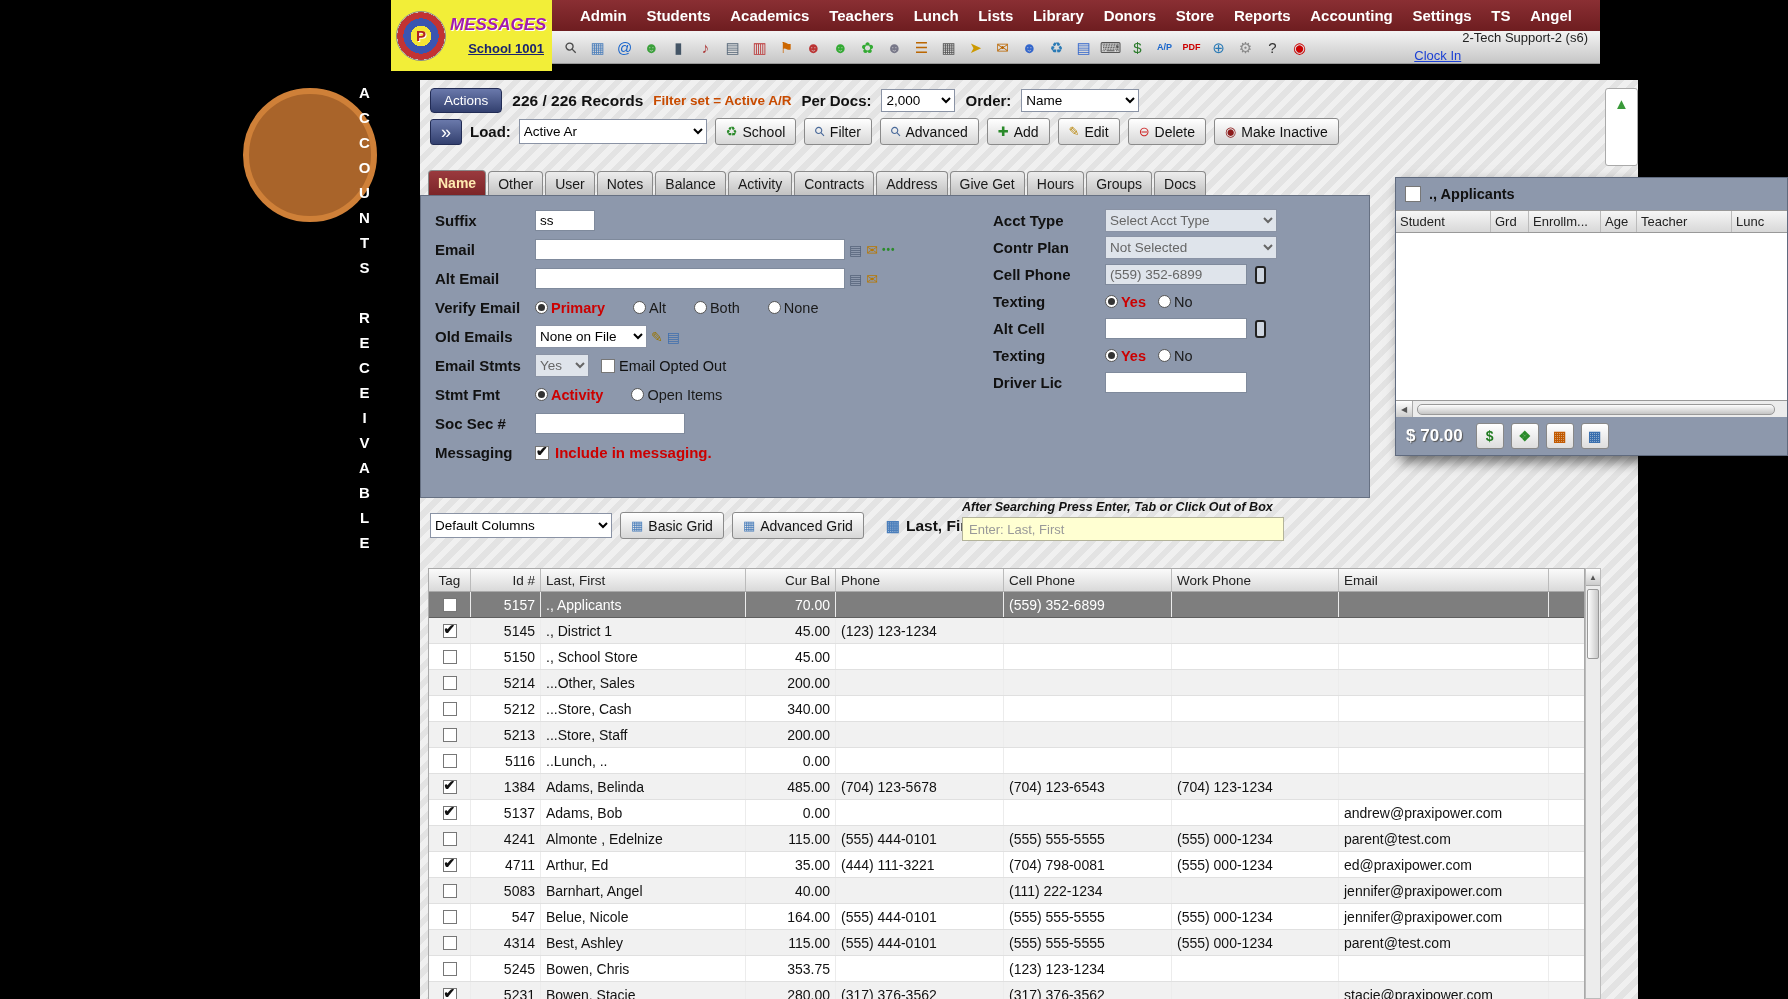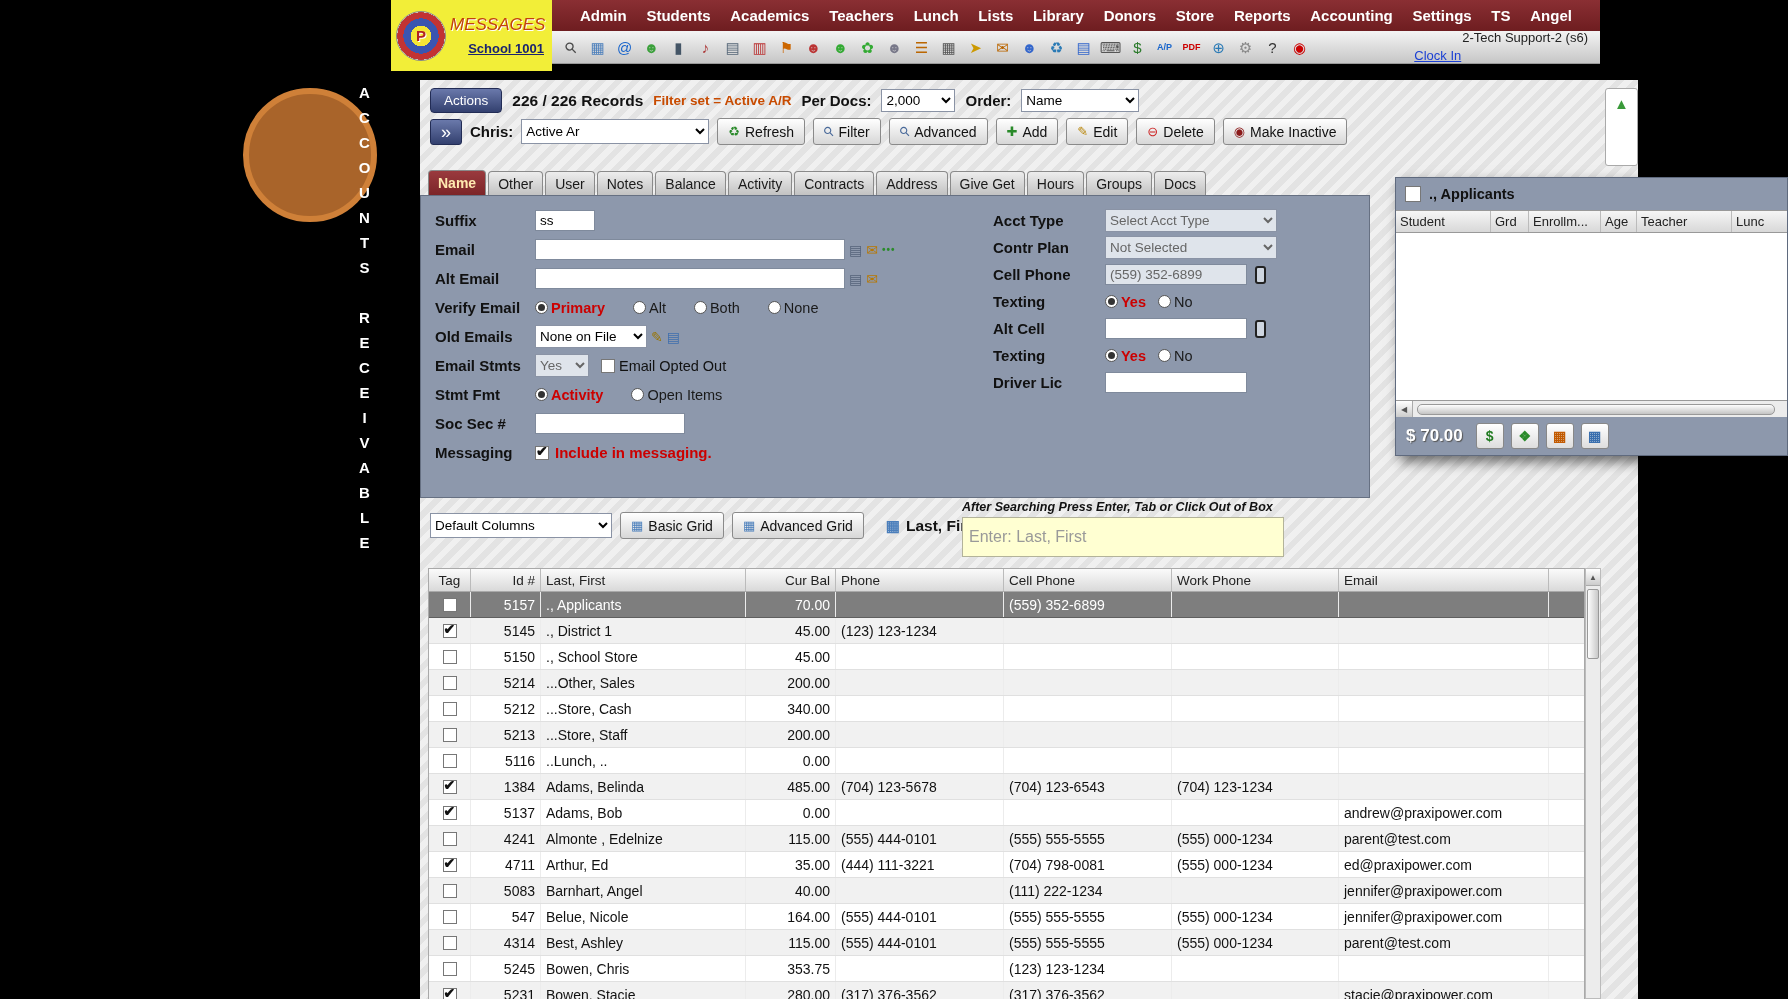--- a/index.html
+++ b/index.html
@@ -10,21 +10,21 @@
   input[type=text], input:not([type]) { cursor:text; }
 
   
   .logo-box { position:absolute; left:391px; top:0; width:161px; height:71px;
               background:#f2ee38; display:flex; align-items:center; padding-left:5px; z-index:4; }
   .logo-circle { width:50px; height:50px; border-radius:50%; border:1px solid #888; flex:none;
     background:radial-gradient(circle, #f5e636 0 30%, #3a55b0 30% 52%, #c23333 52% 70%, #efeadd 70% 100%);
     display:flex; align-items:center; justify-content:center; }
   .logo-circle span { color:#b32222; font-weight:bold; font-size:15px; text-shadow:1px 1px 0 #fff; }
   .logo-text { margin-left:4px; flex:1; }
-  .logo-brand { color:#c2410c; font-weight:normal; font-style:italic; font-size:17px; text-shadow:1px 1px 0 #fff; }
+  .logo-brand { color:#a21caf; font-weight:bold; font-style:italic; font-size:17px; text-shadow:1px 1px 0 #fff; }
   .logo-school { color:#1a2370; font-weight:bold; font-size:13px; text-align:right; padding-right:8px; margin-top:6px;text-decoration:underline; }
 
   .nav { position:absolute; left:552px; top:0; width:1048px; height:31px;
          background:linear-gradient(#8a2f33,#6e1d20); display:flex; align-items:center;
          justify-content:space-between; padding:0 28px; z-index:4; }
   .nav-item { color:#fff; font-size:15px; font-weight:bold; white-space:nowrap; }
 
   .toolbar { position:absolute; left:552px; top:31px; width:1048px; height:33px;
              background:linear-gradient(#f4f4f4,#c6c6c6); border-bottom:1px solid #999;
              display:flex; align-items:center; padding:0 8px; z-index:4; }
@@ -109,22 +109,22 @@
   .cb.big { width:16px; height:16px; }
   .phone-glyph { display:inline-block; width:11px; height:18px; border:2px solid #222;
     border-radius:3px; background:#cfd6e0; margin-left:8px; }
 
   
   .grid-controls { position:absolute; left:10px; top:432px; display:flex; align-items:center; gap:8px; }
   .sort-label { display:flex; align-items:center; gap:6px; margin-left:14px;
     font-weight:bold; font-size:15.5px; }
   .search-block { position:absolute; left:542px; top:420px; width:330px; }
   .search-hint { font-size:12.5px; font-style:italic; font-weight:bold; margin-bottom:3px; }
-  .search-input { width:322px; height:40px; background:#ffffd2; border:1px solid #b3b39a;
-    font-size:16px; padding:0 6px; font-family:inherit; }
+  .search-input { width:322px; height:24px; background:#ffffd2; border:1px solid #b3b39a;
+    font-size:13px; padding:0 6px; font-family:inherit; }
   .search-input::placeholder { color:#999; }
 
   
   .table-wrap { position:absolute; left:8px; top:488px; width:1173px; height:431px; display:flex; }
   .grid { width:1157px; }
   .thead { display:flex; height:24px; background:linear-gradient(#fbfbfb,#d9d9d9);
     border:1px solid #a9a9a9; }
   .th { font-size:13.5px; color:#222; display:flex; align-items:center; padding:0 5px;
     border-right:1px solid #bbb; white-space:nowrap; overflow:hidden; }
   .tbody { background:#fff; border-left:1px solid #a9a9a9; border-right:1px solid #a9a9a9; }
@@ -336,27 +336,27 @@
     <span class="records-count" data-interactable="false">226 / 226 Records</span>
     <span class="filter-note" data-interactable="false">Filter set = Active A/R</span>
     <span class="blabel" data-interactable="false">Per Docs:</span>
     <select class="sel2 pp" data-interactable="true"><option>2,000</option></select>
     <span class="blabel" data-interactable="false">Order:</span>
     <select class="sel2 order" data-interactable="true"><option>Name</option></select>
   </div>
 
   <div class="bar2" data-interactable="false">
     <button class="chev-btn" data-interactable="true">»</button>
-    <span class="blabel" data-interactable="false">Chris:</span>
+    <span class="blabel" data-interactable="false">Load:</span>
     <select class="sel2 load" data-interactable="true"><option>Active Ar</option></select>
     <span class="btnrow" data-interactable="false">
 
         <button class="btn" data-interactable="true">
           <span class="btn-glyph" data-interactable="false" style="color: rgb(42, 138, 42);">♻</span>
-          <span data-interactable="false">Refresh</span>
+          <span data-interactable="false">School</span>
         </button>
 
         <button class="btn" data-interactable="true">
           <span class="btn-glyph rot" data-interactable="false" style="color: rgb(74, 106, 154);">⚲</span>
           <span data-interactable="false">Filter</span>
         </button>
 
         <button class="btn" data-interactable="true">
           <span class="btn-glyph rot" data-interactable="false" style="color: rgb(74, 106, 154);">⚲</span>
           <span data-interactable="false">Advanced</span>

